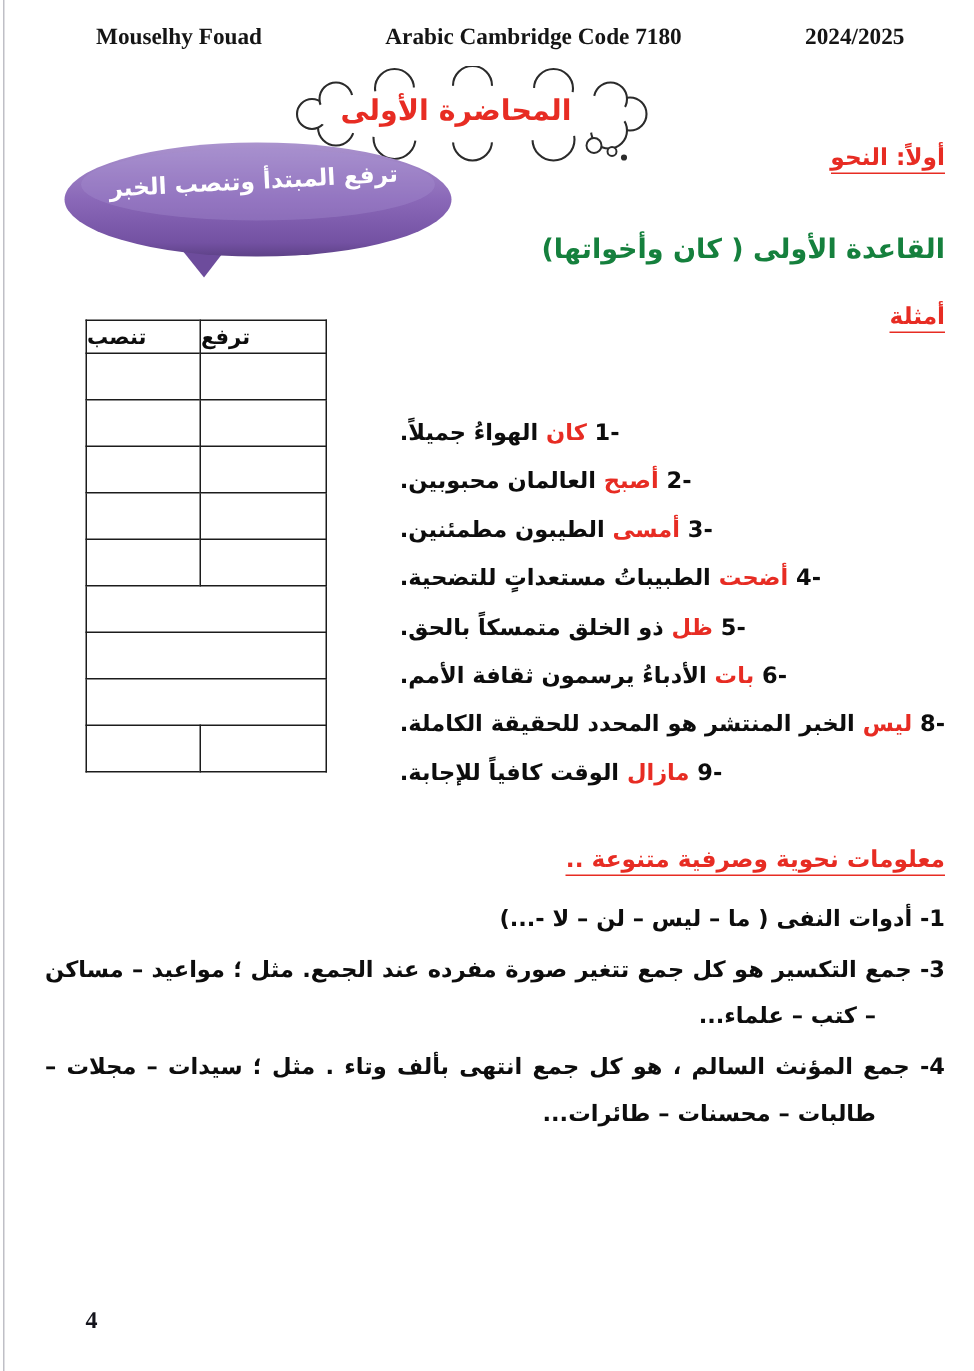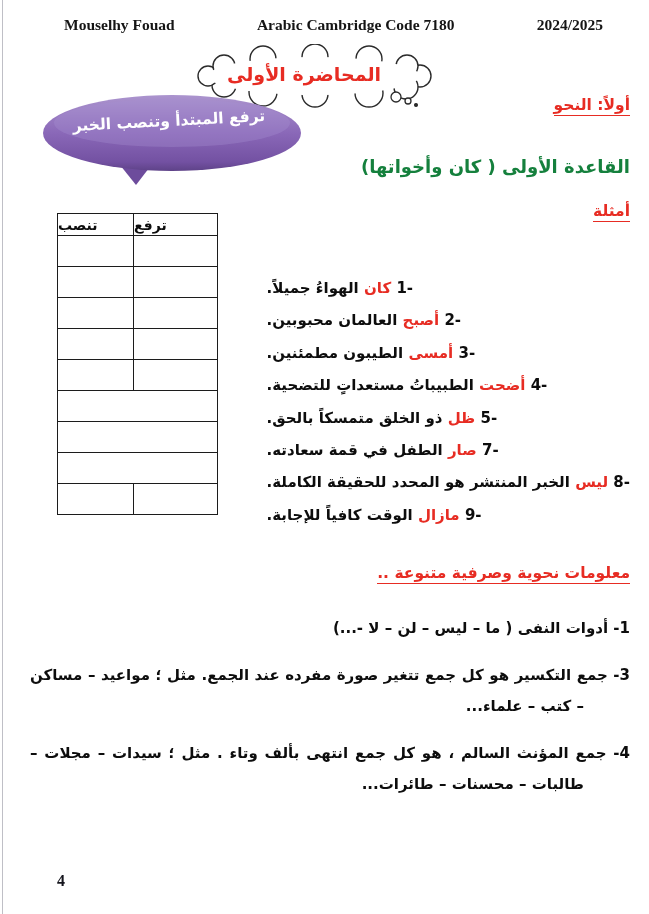--- a/index.html
+++ b/index.html
@@ -58,21 +58,21 @@
   .kana-table th{height:21px;font-weight:bold;}
   .kana-table td{height:30px;}
   .col-raise{width:84px;}
   .col-nasb{width:76px;}
   
   .info-list{
     position:absolute;right:19px;top:597px;width:600px;direction:rtl;
     font-size:15px;font-weight:bold;color:#0d0d0d;line-height:31px;
     text-align:justify;
   }
-  .info-item{margin:16px 0 3px 0;padding-right:46px;text-indent:-46px;}
+  .info-item{margin:0 0 3px 0;padding-right:46px;text-indent:-46px;}
   .page-number{
     position:absolute;left:57px;top:872px;
     font-family:"Liberation Serif",serif;font-size:16px;color:#15151d;font-weight:bold;
   }
 </style>
 </head>
 <body>
 
 <div class="page-edge"></div>
 
@@ -151,23 +151,23 @@
     <span class="ex-num">4-</span>
     <span class="ex-verb">أضحت</span>
     <span>الطبيباتُ مستعداتٍ للتضحية.</span>
   </div>
   <div>
     <span class="ex-num">5-</span>
     <span class="ex-verb">ظل</span>
     <span>ذو الخلق متمسكاً بالحق.</span>
   </div>
   <div>
-    <span class="ex-num">7-</span>
-    <span class="ex-verb">صار</span>
-    <span>الطفل في قمة سعادته.</span>
+    <span class="ex-num">6-</span>
+    <span class="ex-verb">بات</span>
+    <span>الأدباءُ يرسمون ثقافة الأمم.</span>
   </div>
   <div>
     <span class="ex-num">8-</span>
     <span class="ex-verb">ليس</span>
     <span>الخبر المنتشر هو المحدد للحقيقة الكاملة.</span>
   </div>
   <div>
     <span class="ex-num">9-</span>
     <span class="ex-verb">مازال</span>
     <span>الوقت كافياً للإجابة.</span>

